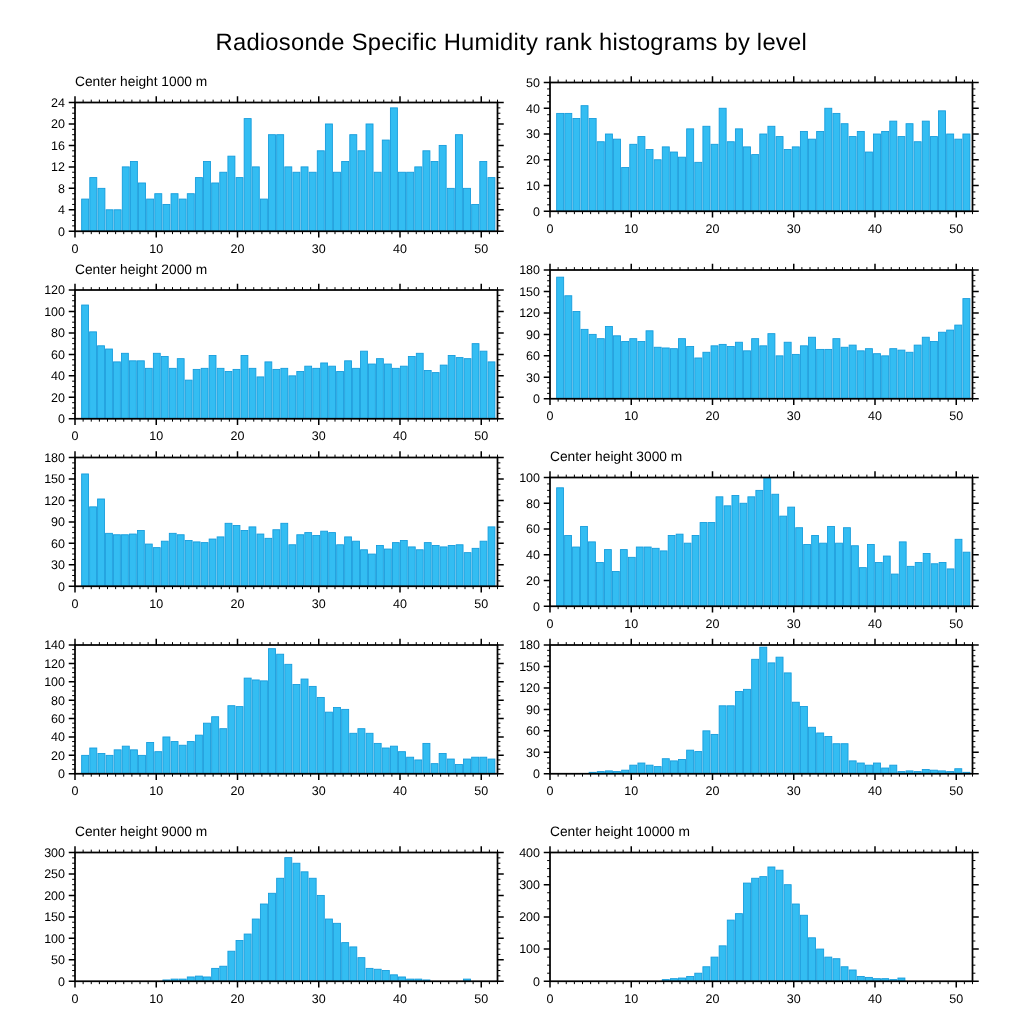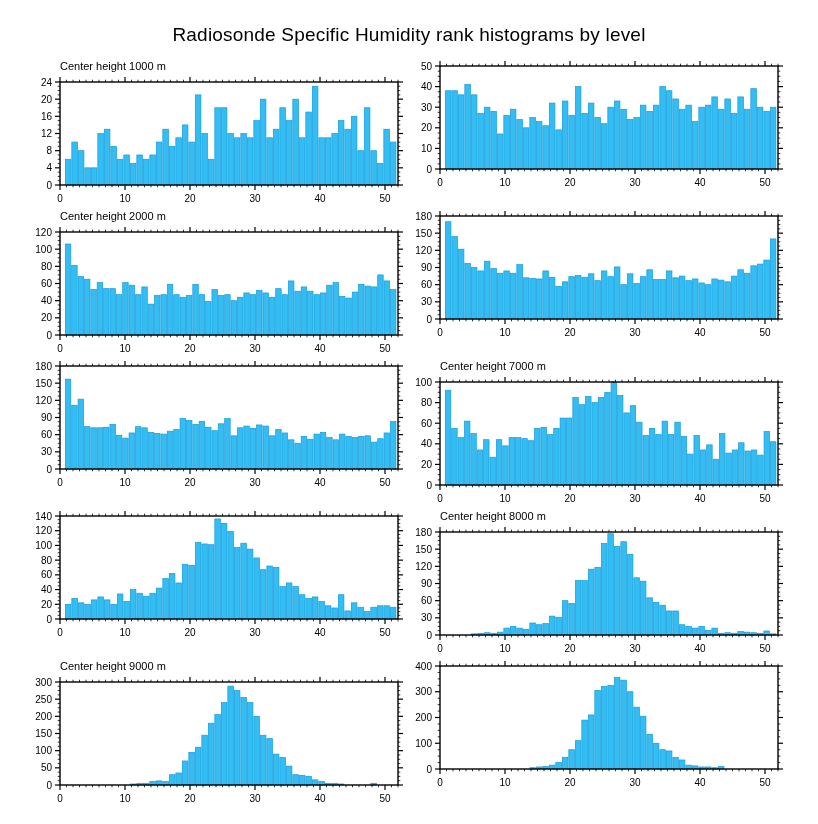--- a/index.html
+++ b/index.html
@@ -1164,21 +1164,21 @@
             <line x1="398" y1="16.583333333333343" x2="400.3" y2="16.583333333333343" stroke="#000000" stroke-width="0.8"></line>
             <line x1="60" y1="12.291666666666671" x2="57.7" y2="12.291666666666671" stroke="#000000" stroke-width="0.8"></line>
             <line x1="398" y1="12.291666666666671" x2="400.3" y2="12.291666666666671" stroke="#000000" stroke-width="0.8"></line>
             <line x1="60" y1="8" x2="55" y2="8" stroke="#000000" stroke-width="1.2"></line>
             <line x1="398" y1="8" x2="403" y2="8" stroke="#000000" stroke-width="1.2"></line>
             <text x="52" y="11.5" text-anchor="end">180</text>
           </g>
         </svg>
     </div>
     <div class="cell">
-      <div class="chart-title" style="margin-left:31px">Center height 7000 m</div>
+      <div class="chart-title" style="margin-left:31px">Center height 3000 m</div>
       <svg width="409" height="132">
           <g>
             <rect x="36.32" y="16.24" width="5.48" height="94.76" fill="#33BDF2" stroke="#149BDC" stroke-width="0.7"></rect>
             <rect x="42.70" y="54.35" width="5.48" height="56.65" fill="#33BDF2" stroke="#149BDC" stroke-width="0.7"></rect>
             <rect x="49.07" y="63.62" width="5.48" height="47.38" fill="#33BDF2" stroke="#149BDC" stroke-width="0.7"></rect>
             <rect x="55.45" y="47.14" width="5.48" height="63.86" fill="#33BDF2" stroke="#149BDC" stroke-width="0.7"></rect>
             <rect x="61.82" y="59.50" width="5.48" height="51.50" fill="#33BDF2" stroke="#149BDC" stroke-width="0.7"></rect>
             <rect x="68.20" y="75.98" width="5.48" height="35.02" fill="#33BDF2" stroke="#149BDC" stroke-width="0.7"></rect>
             <rect x="74.57" y="65.68" width="5.48" height="45.32" fill="#33BDF2" stroke="#149BDC" stroke-width="0.7"></rect>
             <rect x="80.95" y="83.19" width="5.48" height="27.81" fill="#33BDF2" stroke="#149BDC" stroke-width="0.7"></rect>
@@ -1621,21 +1621,20 @@
             <line x1="398" y1="15.357142857142847" x2="400.3" y2="15.357142857142847" stroke="#000000" stroke-width="0.8"></line>
             <line x1="60" y1="11.678571428571416" x2="57.7" y2="11.678571428571416" stroke="#000000" stroke-width="0.8"></line>
             <line x1="398" y1="11.678571428571416" x2="400.3" y2="11.678571428571416" stroke="#000000" stroke-width="0.8"></line>
             <line x1="60" y1="8" x2="55" y2="8" stroke="#000000" stroke-width="1.2"></line>
             <line x1="398" y1="8" x2="403" y2="8" stroke="#000000" stroke-width="1.2"></line>
             <text x="52" y="11.5" text-anchor="end">140</text>
           </g>
         </svg>
     </div>
     <div class="cell">
-      <div class="chart-title" style="margin-left:31px">Center height 8000 m</div>
       <svg width="409" height="132">
           <g>
             <rect x="62.33" y="109.86" width="5.59" height="1.14" fill="#33BDF2" stroke="#149BDC" stroke-width="0.7"></rect>
             <rect x="68.83" y="109.28" width="5.59" height="1.72" fill="#33BDF2" stroke="#149BDC" stroke-width="0.7"></rect>
             <rect x="75.33" y="108.71" width="5.59" height="2.29" fill="#33BDF2" stroke="#149BDC" stroke-width="0.7"></rect>
             <rect x="81.83" y="109.28" width="5.59" height="1.72" fill="#33BDF2" stroke="#149BDC" stroke-width="0.7"></rect>
             <rect x="88.33" y="108.14" width="5.59" height="2.86" fill="#33BDF2" stroke="#149BDC" stroke-width="0.7"></rect>
             <rect x="94.83" y="104.13" width="5.59" height="6.87" fill="#33BDF2" stroke="#149BDC" stroke-width="0.7"></rect>
             <rect x="101.33" y="102.42" width="5.59" height="8.58" fill="#33BDF2" stroke="#149BDC" stroke-width="0.7"></rect>
             <rect x="107.83" y="104.13" width="5.59" height="6.87" fill="#33BDF2" stroke="#149BDC" stroke-width="0.7"></rect>
@@ -2057,20 +2056,21 @@
             <line x1="398" y1="16.583333333333343" x2="400.3" y2="16.583333333333343" stroke="#000000" stroke-width="0.8"></line>
             <line x1="60" y1="12.291666666666671" x2="57.7" y2="12.291666666666671" stroke="#000000" stroke-width="0.8"></line>
             <line x1="398" y1="12.291666666666671" x2="400.3" y2="12.291666666666671" stroke="#000000" stroke-width="0.8"></line>
             <line x1="60" y1="8" x2="55" y2="8" stroke="#000000" stroke-width="1.2"></line>
             <line x1="398" y1="8" x2="403" y2="8" stroke="#000000" stroke-width="1.2"></line>
             <text x="52" y="11.5" text-anchor="end">300</text>
           </g>
         </svg>
     </div>
     <div class="cell">
+      <div class="chart-title" style="margin-left:31px">Center height 10000 m</div>
       <svg width="409" height="132">
           <g>
             <rect x="120.83" y="109.71" width="5.59" height="1.29" fill="#33BDF2" stroke="#149BDC" stroke-width="0.7"></rect>
             <rect x="127.33" y="108.94" width="5.59" height="2.06" fill="#33BDF2" stroke="#149BDC" stroke-width="0.7"></rect>
             <rect x="133.83" y="108.42" width="5.59" height="2.58" fill="#33BDF2" stroke="#149BDC" stroke-width="0.7"></rect>
             <rect x="140.33" y="107.14" width="5.59" height="3.86" fill="#33BDF2" stroke="#149BDC" stroke-width="0.7"></rect>
             <rect x="146.83" y="104.56" width="5.59" height="6.44" fill="#33BDF2" stroke="#149BDC" stroke-width="0.7"></rect>
             <rect x="153.33" y="99.41" width="5.59" height="11.59" fill="#33BDF2" stroke="#149BDC" stroke-width="0.7"></rect>
             <rect x="159.83" y="91.69" width="5.59" height="19.31" fill="#33BDF2" stroke="#149BDC" stroke-width="0.7"></rect>
             <rect x="166.33" y="82.67" width="5.59" height="28.32" fill="#33BDF2" stroke="#149BDC" stroke-width="0.7"></rect>

